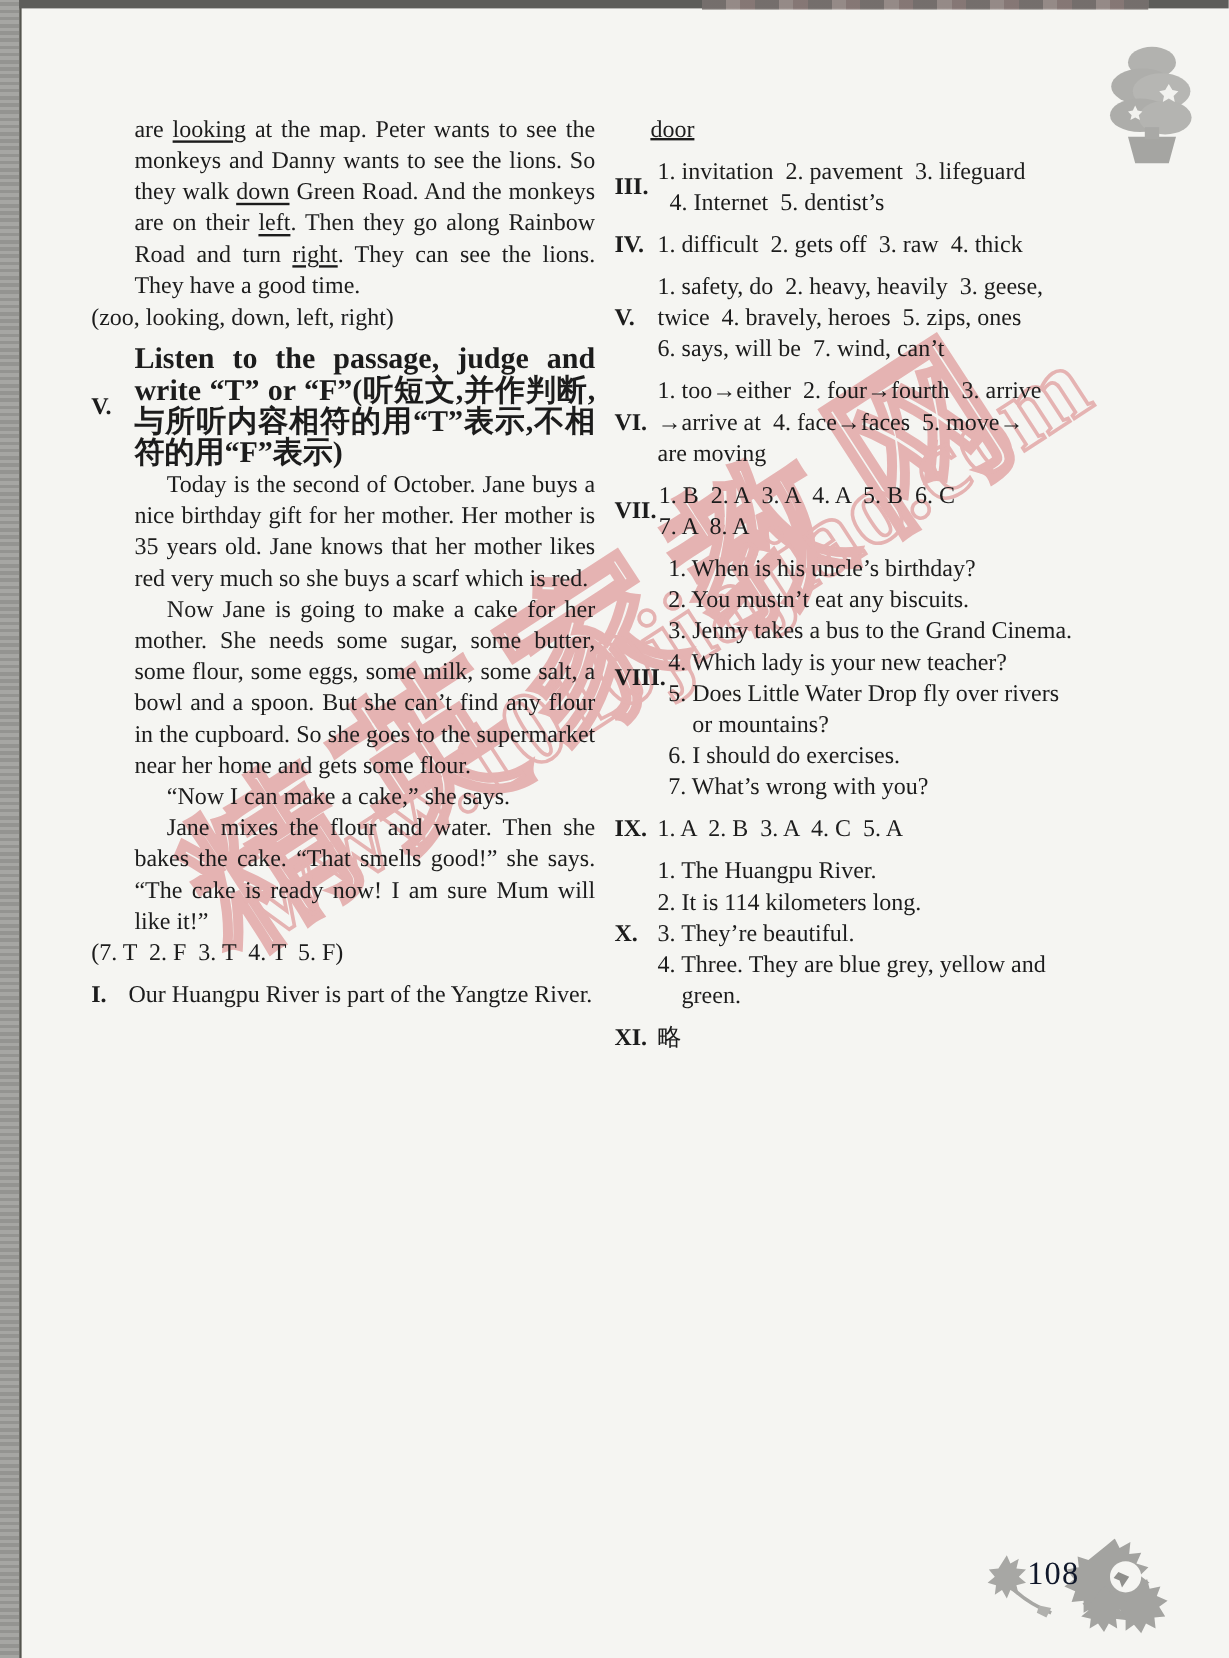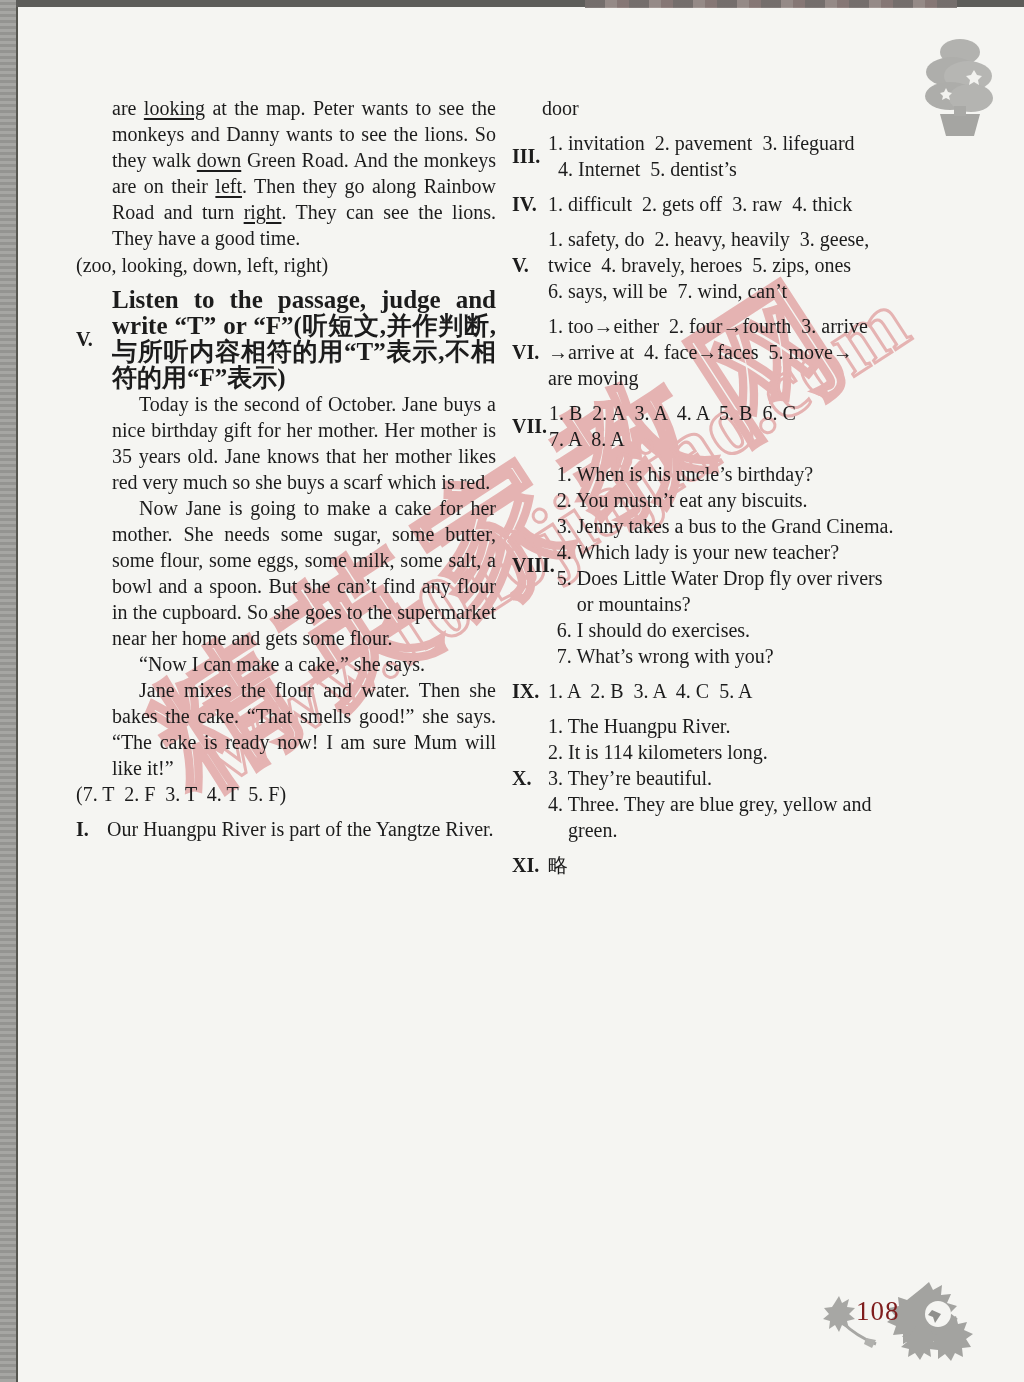--- a/index.html
+++ b/index.html
@@ -31,39 +31,39 @@
   .p-just{text-align:justify;margin-left:36px;}
   .indent{text-indent:27px;}
   .pre{white-space:pre-wrap;}
   u{text-underline-offset:3px;}
   .sec{display:flex;margin-top:9px;align-items:center;}
   .roman{font-weight:bold;flex:0 0 auto;min-width:34px;padding-right:2px;}
   .content{flex:1 1 auto;white-space:pre-wrap;}
   .heading-sec .content{white-space:normal;text-align:justify;font-weight:bold;font-size:25px;}
   .rw-heading{font-weight:bold;margin-top:12px;}
   .word-bank{margin-top:1px;}
-  .cont-line{padding-left:30px;}
+  .cont-line{padding-left:30px;text-decoration:underline;}
   
   .watermark{
     position:absolute;left:105px;top:505px;transform:rotate(-33deg);
     opacity:.68;pointer-events:none;white-space:nowrap;
   }
   .wm-zh{
     font-size:138px;font-weight:bold;letter-spacing:24px;
     color:transparent;-webkit-text-stroke:4px var(--wm,#de9494);
   }
   .wm-en{
     font-size:88px;font-weight:bold;letter-spacing:1px;margin-top:4px;margin-left:34px;
     color:transparent;-webkit-text-stroke:3px var(--wm,#de9494);
   }
   
   .plant{position:absolute;left:922px;top:36px;}
   .leaves{position:absolute;left:820px;top:1282px;}
   .page-num{
-    position:absolute;left:856px;top:1298px;font-size:27px;color:#7f1d1d;
+    position:absolute;left:856px;top:1298px;font-size:27px;color:#0f172a;
     letter-spacing:1px;
   }
 </style>
 </head>
 <body style="--paper: #f5f5f2; --ink: #1c1c1c; --wm: #de9494;">
 
 <div class="edge-left"></div>
 <div class="edge-top"></div>
 <div class="top-dashes"></div>
 

